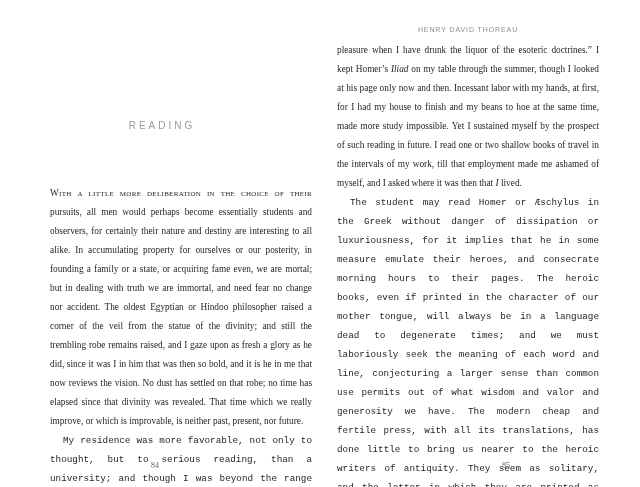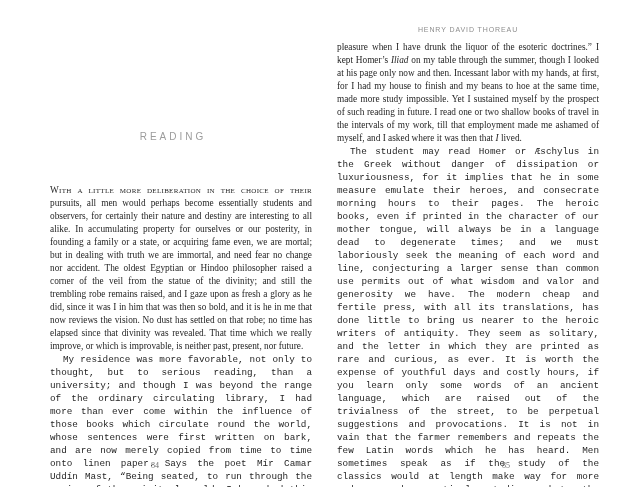--- a/index.html
+++ b/index.html
@@ -18,21 +18,21 @@
     width: 320px;
   }
   .page-left  { left: 0; }
   .page-right { left: 320px; }
 
   .chapter-title {
     position: absolute;
     top: 116px;
     left: 0;
     width: 316px;
-    margin: 15px;
+    margin: 4px;
     text-align: center;
     font-family: "Liberation Sans", sans-serif;
     font-weight: 400;
     font-size: 10px;
     letter-spacing: 3px;
     color: #9c9c9c;
   }
   .running-header {
     position: absolute;
     top: 26px;
@@ -49,21 +49,21 @@
     position: absolute;
     width: 262px;
     color: #1f1f1f;
   }
   .page-left  .body-text { top: 184px; left: 50px; }
   .page-right .body-text { top: 41px;  left: 17px; }
 
   .body-text p {
     margin: 0;
     font-size: 9.3px;
-    line-height: 13px;
+    line-height: 19px;
     text-align: justify;
     text-justify: inter-word;
   }
   .body-text p.indent { text-indent: 13px; font-family: Liberation Mono, monospace; }
   .smallcaps { font-variant: small-caps; letter-spacing: 0.3px; }
   .ital { font-style: italic; }
 
   .folio {
     position: absolute;
     top: 461px;

